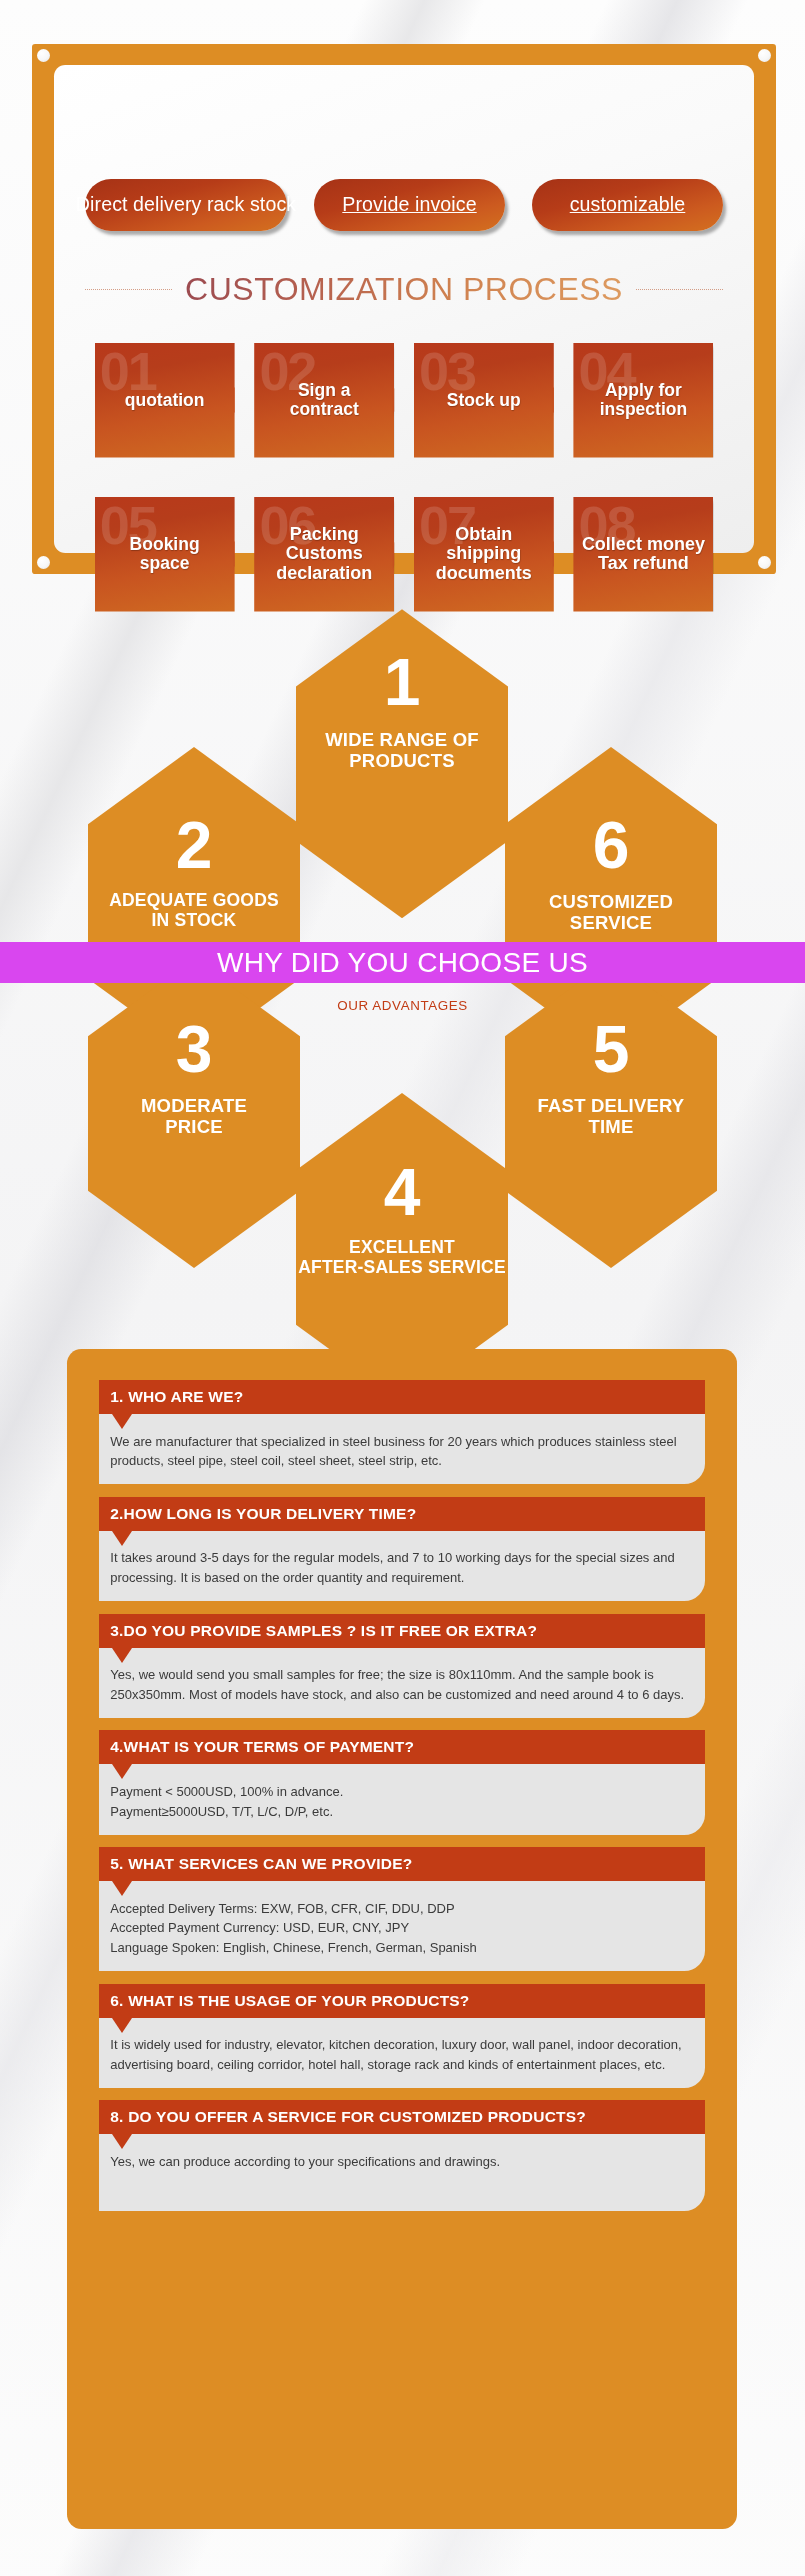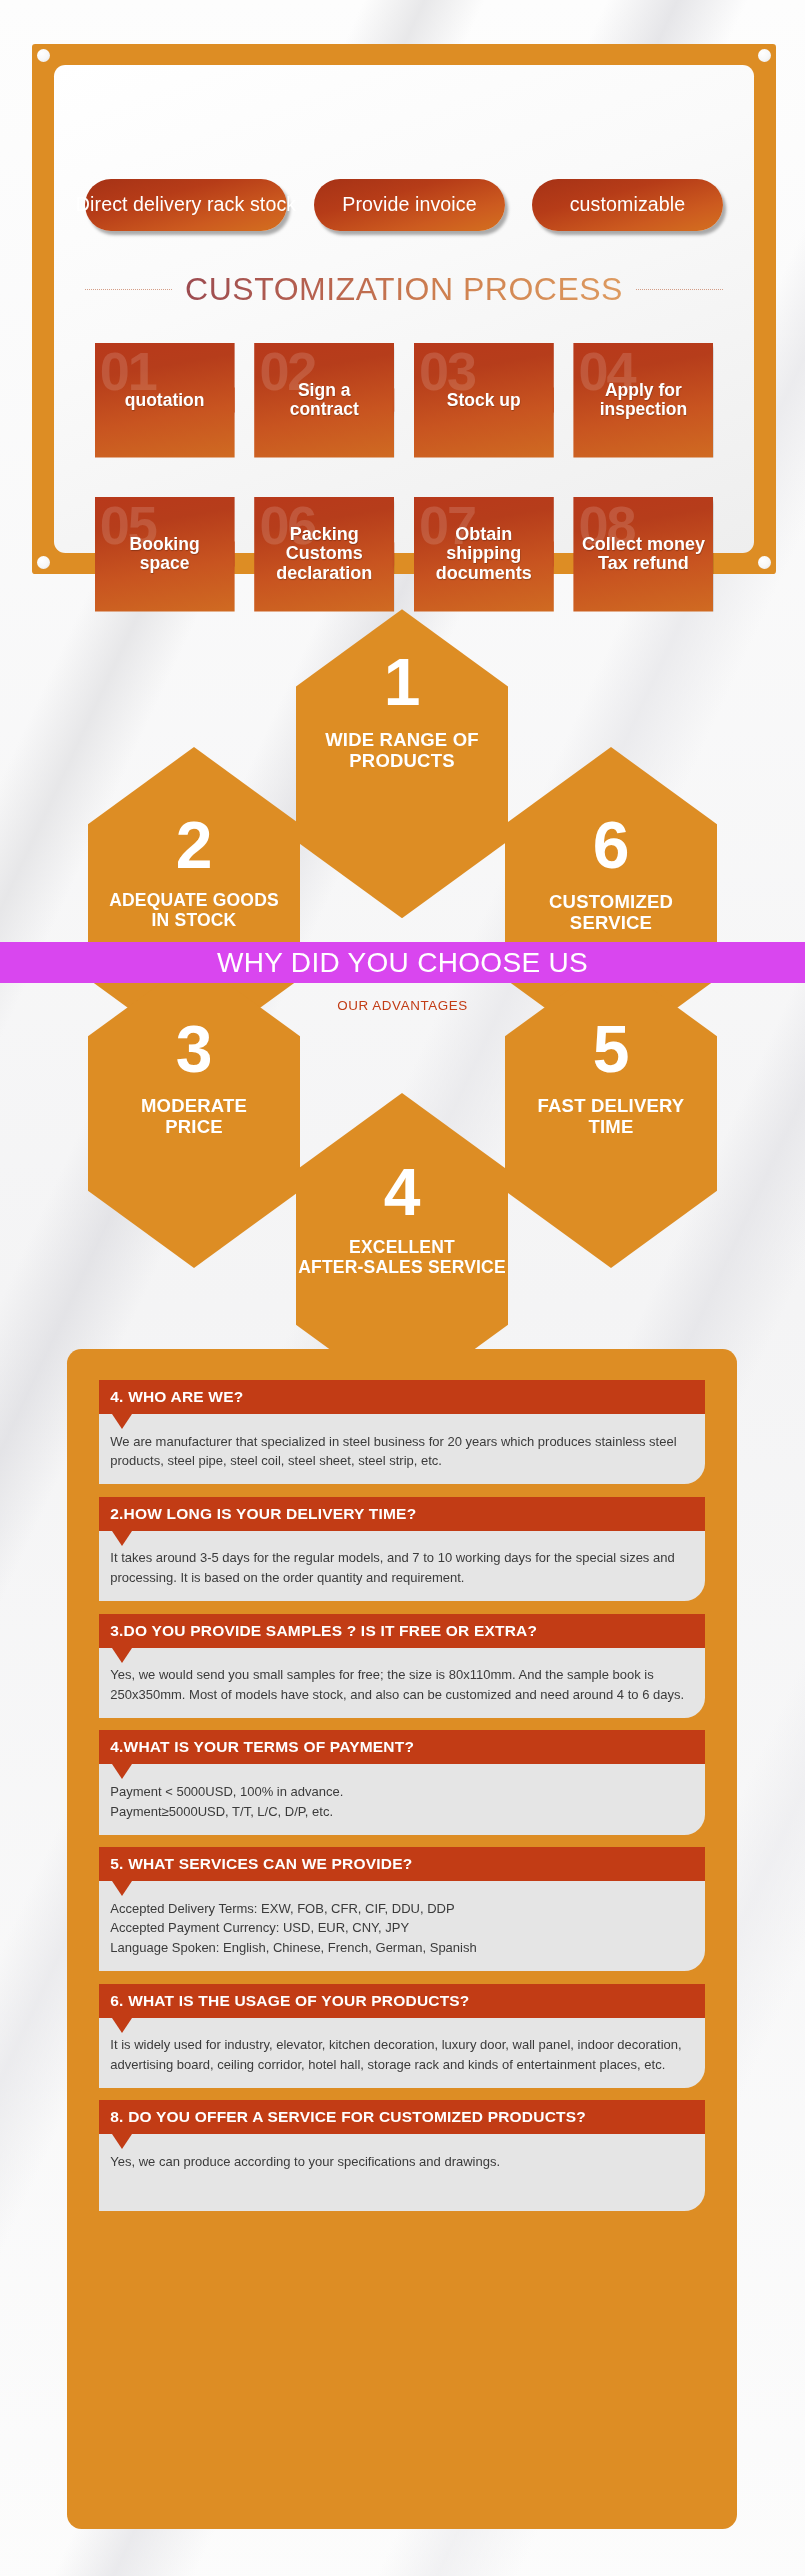--- a/index.html
+++ b/index.html
@@ -69,21 +69,21 @@
     width: 202px; height: 52px;
     border-radius: 29px;
     background: linear-gradient(165deg, #a63216 0%, #b63c18 35%, #cc5a1f 72%, #d4701f 100%);
     box-shadow: 3.1px 4.1px 3.1px rgba(0,0,0,0.32);
     display: flex; align-items: center; justify-content: center;
     color: #ffffff;
     font-size: 19.6px;
     letter-spacing: 0.1px;
     white-space: nowrap;
   }
-  .pill.narrow { width: 191px; }
+  .pill.narrow { width: 191px; text-decoration: underline; }
 
   
   .cust-title-row {
     position: absolute;
     left: 31px; right: 31px; top: 206px;
     display: flex; align-items: center; gap: 13.4px;
     z-index: 5;
   }
   .dot-rule {
     flex: 1 1 auto;
@@ -384,21 +384,21 @@
 
 <div class="why-banner">
   <span class="why-banner-text">WHY DID YOU CHOOSE US</span>
 </div>
 <div class="our-adv">OUR ADVANTAGES</div>
 
 <div class="faq-card">
   <div class="faq-list">
 
     <div class="faq-item">
-      <div class="faq-q">4. WHO ARE WE?</div>
+      <div class="faq-q">1. WHO ARE WE?</div>
       <div class="faq-a">We are manufacturer that specialized in steel business for 20 years which produces stainless steel products, steel pipe, steel coil, steel sheet, steel strip, etc.</div>
     </div>
 
     <div class="faq-item">
       <div class="faq-q">2.HOW LONG IS YOUR DELIVERY TIME?</div>
       <div class="faq-a">It takes around 3-5 days for the regular models, and 7 to 10 working days for the special sizes and processing.  It is based on the order quantity and requirement.</div>
     </div>
 
     <div class="faq-item">
       <div class="faq-q">3.DO YOU PROVIDE SAMPLES ?  IS IT FREE OR EXTRA?</div>

